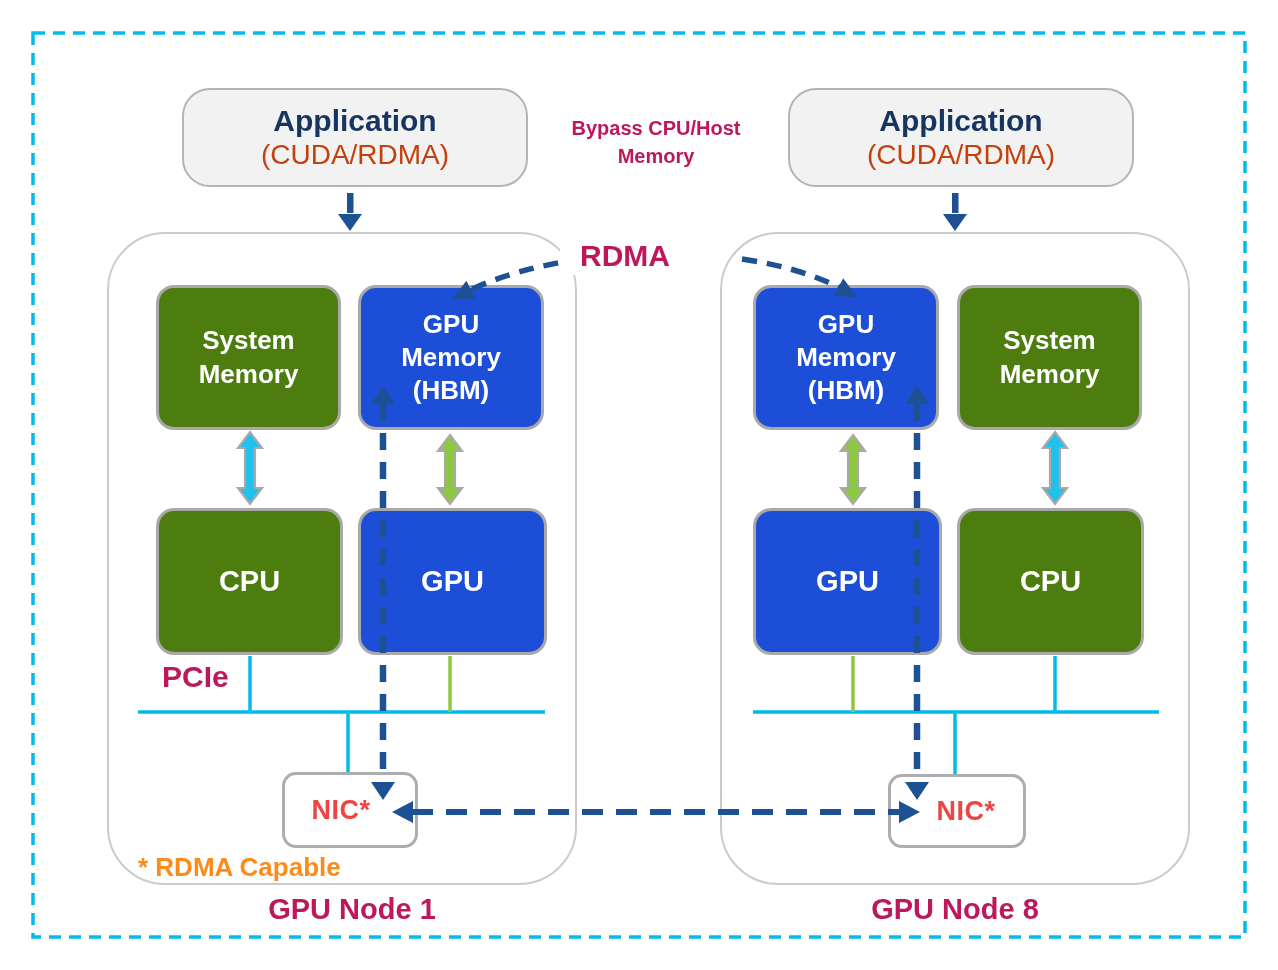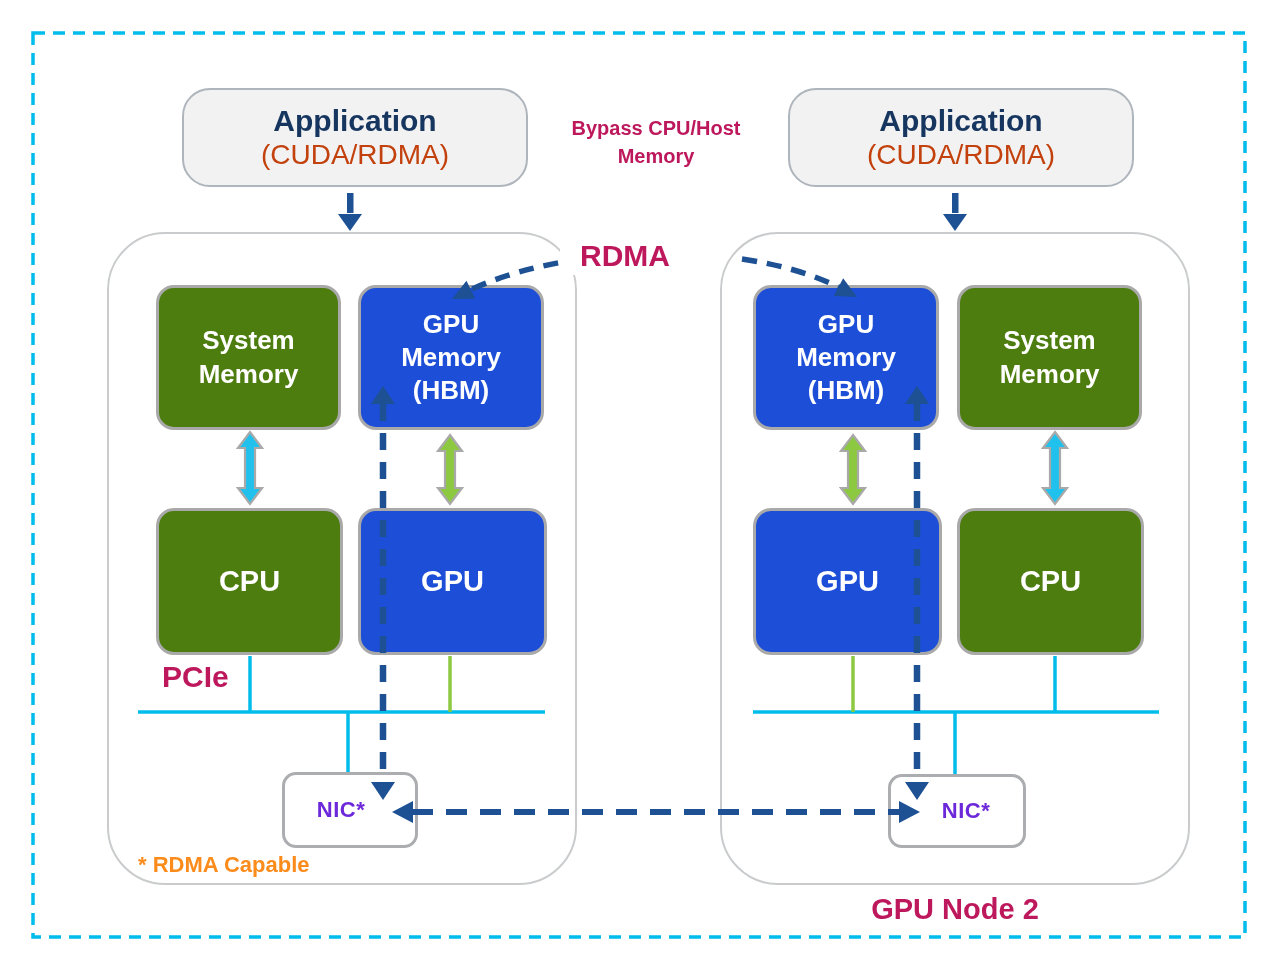--- a/index.html
+++ b/index.html
@@ -27,28 +27,28 @@
   .app-title{font-size:30px;font-weight:700;color:#16365F;line-height:1.15;}
   .app-sub{font-size:28px;font-weight:400;color:#c2410c;}
   .node{
     position:absolute;width:470px;height:653px;top:232px;background:#ffffff;
     border:2px solid #C9CBCD;border-radius:58px;box-sizing:border-box;z-index:1;
   }
   .nicbox{
     position:absolute;background:#ffffff;border:3px solid #ABADB0;border-radius:14px;
     box-sizing:border-box;display:flex;align-items:center;justify-content:center;z-index:2;
   }
-  .nic-label{color:#6d28d9;font-size:22px;font-weight:700;letter-spacing:.5px;}
+  .nic-label{color:#ef4444;font-size:27px;font-weight:700;letter-spacing:.5px;}
   .float-label{position:absolute;z-index:10;}
   .bypass{width:224px;text-align:center;font-size:20px;font-weight:700;line-height:1.38;}
   .rdma{width:130px;text-align:center;font-size:30px;font-weight:700;background:#fff;padding:2px 0;}
   .rocev2{width:150px;text-align:center;font-size:28px;font-weight:700;background:#fff;padding:4px 0;}
   .pcie{font-size:30px;font-weight:700;}
   .node-title{width:260px;text-align:center;font-size:29px;font-weight:700;}
-  .footnote{font-size:22px;font-weight:700;color:#FB8C1B;}
+  .footnote{font-size:26px;font-weight:700;color:#FB8C1B;}
   svg.overlay{position:absolute;left:0;top:0;z-index:5;pointer-events:none;}
 </style>
 </head>
 <body>
 
 <div id="canvas">
 
   <div class="appbox" style="left:182px;top:88px;">
     <div class="app-title">Application</div>
     <div class="app-sub">(CUDA/RDMA)</div>
@@ -106,21 +106,22 @@
   <div class="nicbox" style="left:282px;top:772px;width:136px;height:76px;">
     <div class="nic-label" style="margin-right:18px;">NIC*</div>
   </div>
   <div class="nicbox" style="left:888px;top:774px;width:138px;height:74px;">
     <div class="nic-label" style="margin-left:18px;">NIC*</div>
   </div>
 
   <div class="float-label rdma navy" style="left:560px;top:237px;">RDMA</div>
   <div class="float-label pcie navy" style="left:162px;top:660px;">PCIe</div>
   <div class="float-label footnote" style="left:138px;top:852px;">* RDMA Capable</div>
-  <div class="float-label node-title navy" style="left:825px;top:893px;">GPU Node 2</div>
+  <div class="float-label node-title navy" style="left:222px;top:893px;">GPU Node 1</div>
+  <div class="float-label node-title navy" style="left:825px;top:893px;">GPU Node 8</div>
 
   <svg class="overlay" width="1278" height="970" viewBox="0 0 1278 970">
 
     <rect x="33" y="33" width="1212" height="904" fill="none" stroke="#00BCEB" stroke-width="3.5" stroke-dasharray="12 8"></rect>
 
     <g fill="#1D5194" stroke="none">
       <rect x="347" y="193" width="6.5" height="20"></rect>
       <polygon points="350,231 338,214 362,214"></polygon>
     </g>
     <g fill="#1D5194">

